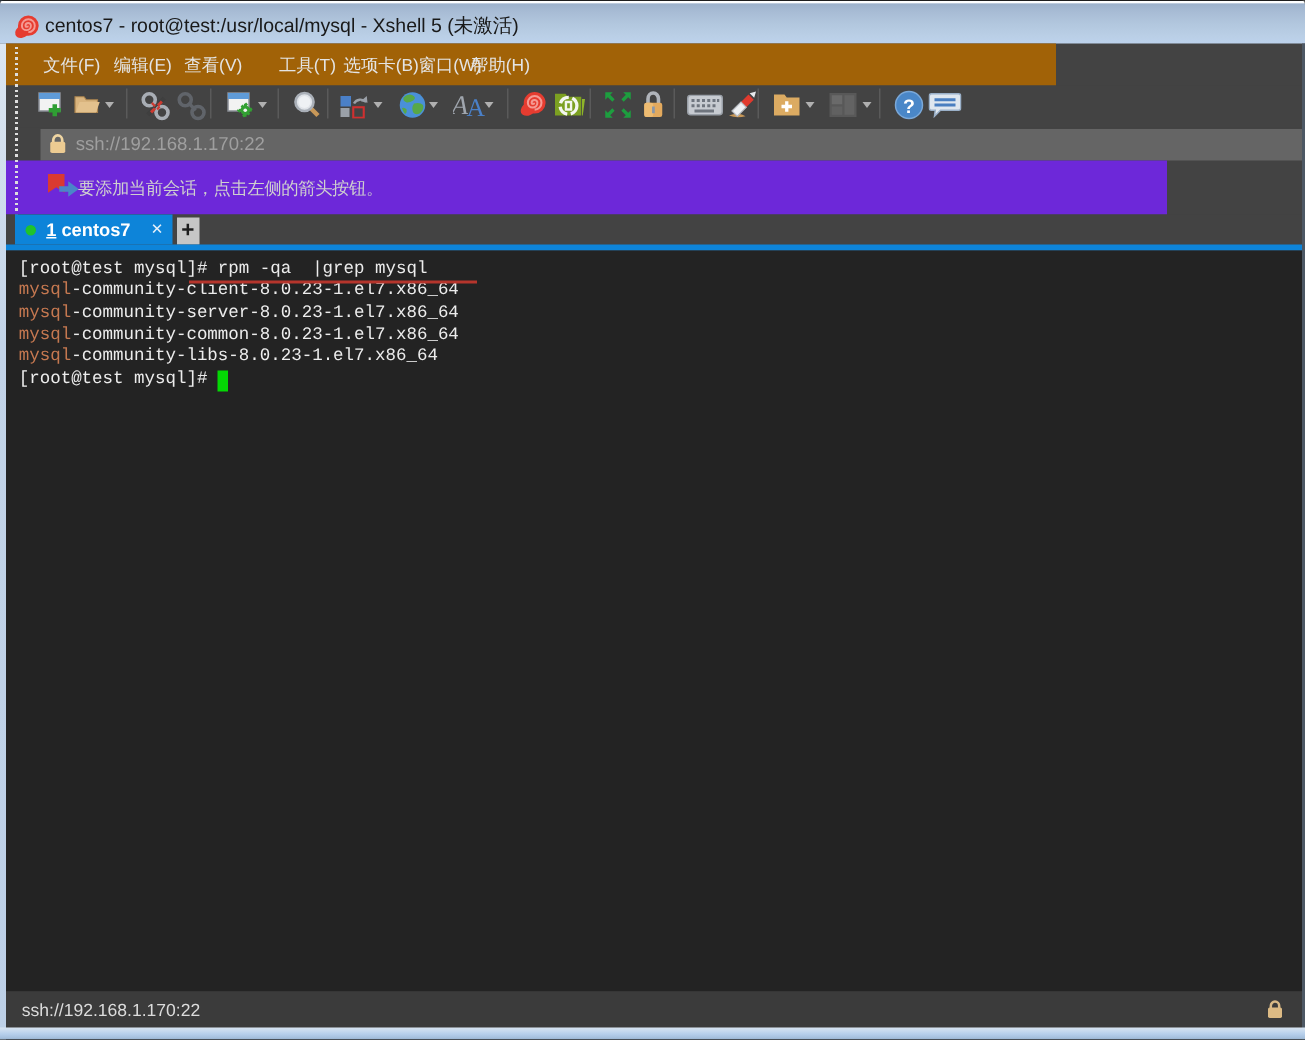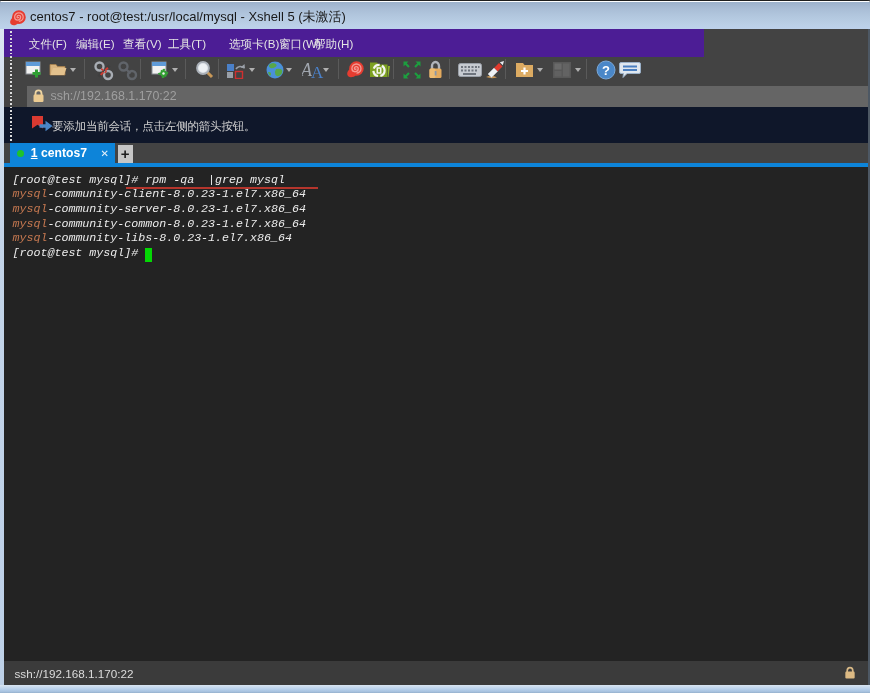--- a/index.html
+++ b/index.html
@@ -14,46 +14,46 @@
 #titletext { left:30px; top:0; height:29px; line-height:33px; font-size:13px; color:#191919; }
 
 
 #leftframe { left:0; top:29px; width:4px; height:664px;
   background:linear-gradient(180deg,#dce6f1 0%,#c3d4e8 30%,#bdd0e7 100%); }
 #rightframe { left:868px; top:29px; width:2px; height:664px; background:#4d5864; }
 #bottomframe { left:0; top:685px; width:870px; height:8px;
   background:linear-gradient(180deg,#d9e5f2 0%,#b6cfeb 55%,#a3bedb 90%,#8fa9c4 100%); }
 
 
-#menubar { left:4px; top:29px; width:700px; height:28px; background:#4c1d95; }
+#menubar { left:4px; top:29px; width:700px; height:28px; background:#a16207; }
 .menuitem { position:absolute; top:0; height:28px; line-height:29px; font-size:11.6px; color:#e4e4e4; }
 #toolbar { left:4px; top:57px; width:864px; height:28px; background:#434343; }
 #addrrow { left:4px; top:85px; width:864px; height:22px; background:#434343; }
 #addrfield { position:absolute; left:23px; top:1px; width:841px; height:21px; background:#656565; }
 #addrtext { position:absolute; left:46.5px; top:0; height:21px; line-height:22px; font-size:12.4px; color:#9f9f9f; }
-#infobar { left:4px; top:107px; width:864px; height:36px; background:#0f172a; }
+#infobar { left:4px; top:107px; width:774px; height:36px; background:#6d28d9; }
 #infotext { position:absolute; left:48px; top:0; height:36px; line-height:37px; font-size:11.6px; color:#cfcfcf; letter-spacing:-0.3px; }
 #gripdots { left:9.5px; top:31px; width:2px; height:112px;
   background:repeating-linear-gradient(180deg,#dedede 0px,#dedede 1.6px,transparent 1.6px,transparent 3.6px); }
 
 
 #tabbar { left:4px; top:143px; width:864px; height:20px; background:#434343; }
 #tab { position:absolute; left:5.5px; top:0; width:105px; height:20px; background:#0d84d9; }
 #tabdot { position:absolute; left:7px; top:6.5px; width:7px; height:7px; border-radius:50%; background:#1fc32b; }
 #tabtext { position:absolute; left:21.3px; top:0; height:20px; line-height:21px; font-size:12.2px; font-weight:bold; color:#fff; }
 #tabtext u { text-decoration:underline; }
 #tabclose { position:absolute; left:91px; top:0; height:20px; line-height:21px; font-size:10px; color:#e8f2fa; }
 #plusbtn { position:absolute; left:113.5px; top:2px; width:15.5px; height:18px; background:#c6c6c6; color:#1e1e1e;
   font-size:15px; font-weight:bold; text-align:center; line-height:17.5px; }
 #bluestrip { left:0px; top:163px; width:870px; height:4px; background:#0d84d9; }
 
 
 #terminal { left:4px; top:167px; width:864px; height:494px; background:#232323; }
 #term-pre { position:absolute; left:8.5px; top:5.6px; font-family:"Liberation Mono",monospace;
-  font-size:11.65px; line-height:14.7px; color:#ececec; white-space:pre;font-style:italic; }
+  font-size:11.65px; line-height:14.7px; color:#ececec; white-space:pre; }
 .tred { color:#c57850; }
 #cursor { display:inline-block; width:7px; height:14.5px; background:#04d804; vertical-align:-6px; }
 #redline { position:absolute; left:122px; top:19.5px; width:192px; height:2px; background:#b5352c; }
 
 
 #statusbar { left:0; top:661px; width:870px; height:24px; background:#3b3b3b; }
 #statustext { position:absolute; left:14.5px; top:0; height:24px; line-height:25px; font-size:11.7px; color:#dcdcdc; }
 
 .sep { position:absolute; top:2px; width:1px; height:20px; background:#5a5a5a; }
 .icon { position:absolute; top:0; }
@@ -67,21 +67,21 @@
 <svg class="abs" style="left:9px;top:9px" width="18" height="18" viewBox="0 0 18 18">
   <path d="M16.8 8.2 a6.9 6.9 0 1 0 -13.8 0 q0 0.4 0.05 0.9 q-1.6 1.6 -1.9 3.3 q-0.35 2.1 1.2 3.2 q1.5 1.05 3.6 0.6 q1.5 -0.35 2.9 -1.35 q0.55 0.06 1.05 0.06 a6.9 6.9 0 0 0 6.9 -6.7 Z" fill="#e63c30"></path>
   <path d="M9.9 12.4 a4.3 4.3 0 1 0 -4.3 -4.3 a3 3 0 1 0 6 0 a1.8 1.8 0 1 0 -3.6 0 a0.8 0.8 0 1 0 1.6 0" fill="none" stroke="#f59a93" stroke-width="1.3"></path>
 </svg>
 <div class="abs" id="titletext">centos7 - root@test:/usr/local/mysql - Xshell 5 (未激活)</div>
 
 <div class="abs" id="menubar">
   <span class="menuitem" style="left:24.8px">文件(F)</span>
   <span class="menuitem" style="left:71.9px">编辑(E)</span>
   <span class="menuitem" style="left:118.9px">查看(V)</span>
-  <span class="menuitem" style="left:164px">工具(T)</span>
+  <span class="menuitem" style="left:182px">工具(T)</span>
   <span class="menuitem" style="left:225px">选项卡(B)</span>
   <span class="menuitem" style="left:275px">窗口(W)</span>
   <span class="menuitem" style="left:310px">帮助(H)</span>
 </div>
 
 <div class="abs" id="toolbar">
 
   <svg class="icon" style="left:21px;top:4px" width="18" height="19" viewBox="0 0 18 19">
     <rect x="1" y="1" width="14" height="12" fill="#f2f2f2" stroke="#8a8f96" stroke-width="1"></rect>
     <rect x="1" y="1" width="14" height="4" fill="#5f9bd8"></rect>

